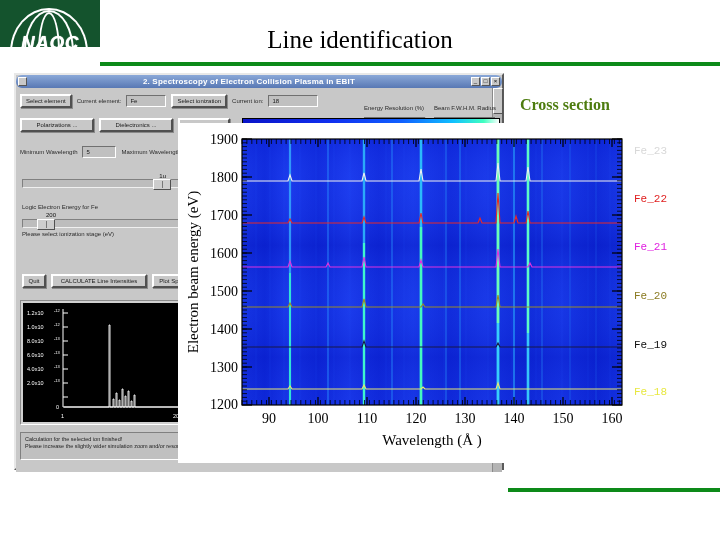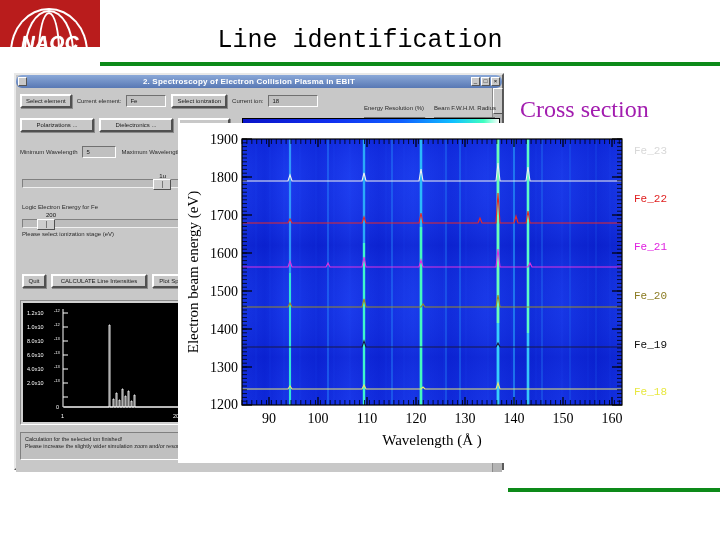--- a/index.html
+++ b/index.html
@@ -9,21 +9,21 @@
     background:#ffffff;
     font-family:"Liberation Sans", sans-serif;
     position:relative;
   }
 
   
   #slide { position:absolute; inset:0; background:#fff; }
 
   .naoc-logo{
     position:absolute; left:0; top:0; width:100px; height:47px;
-    background:#b91c1c; overflow:hidden;
+    background:#14532d; overflow:hidden;
   }
   .naoc-logo .arc{
     position:absolute; border:2px solid #ffffff; border-bottom:none;
     border-radius:50% 50% 0 0 / 100% 100% 0 0; background:transparent;
   }
   .naoc-logo .arc1{ left:10px; top:8px; width:78px; height:44px; }
   .naoc-logo .arc2{ left:24px; top:10px; width:50px; height:42px; border-width:2px;}
   .naoc-logo .arc3{ left:38px; top:12px; width:22px; height:40px; border-width:2px;}
   .naoc-logo .wordmark{
     position:absolute; left:8px; top:32px; width:84px; text-align:center;
@@ -31,35 +31,35 @@
     font-weight:bold; font-style:italic; font-size:19px; letter-spacing:0.5px;
     text-shadow:0 0 1px #fff;
   }
   .naoc-logo .baseline{
     position:absolute; left:12px; top:55px; width:76px; height:4px; background:#fff;
   }
 
   .slide-title{
     position:absolute; left:150px; top:26px; width:420px;
     text-align:center; color:#000;
-    font-family:Liberation Mono, monospace; font-size:25px;
+    font-family:Liberation Serif, serif; font-size:25px;
   }
 
   .rule-top{
     position:absolute; left:100px; top:62px; width:620px; height:4px;
     background:#0d8a19;
   }
   .rule-bottom{
     position:absolute; left:508px; top:488px; width:212px; height:4px;
     background:#0d8a19;
   }
 
   .cross-section-note{
     position:absolute; left:520px; top:96px; width:200px;
-    color:#a21caf; font-family:"Liberation Serif", serif; font-size:24px;
+    color:#4d7c0f; font-family:"Liberation Serif", serif; font-size:16px;font-weight:bold;
   }
   .cross-section-sub{
     position:absolute; left:520px; top:126px; width:200px;
     color:#262a66; font-family:"Liberation Serif", serif; font-size:20px;
     overflow:hidden; height:12px;
   }
 
   
   #app-window{
     position:absolute; left:14px; top:73px; width:490px; height:397px;

